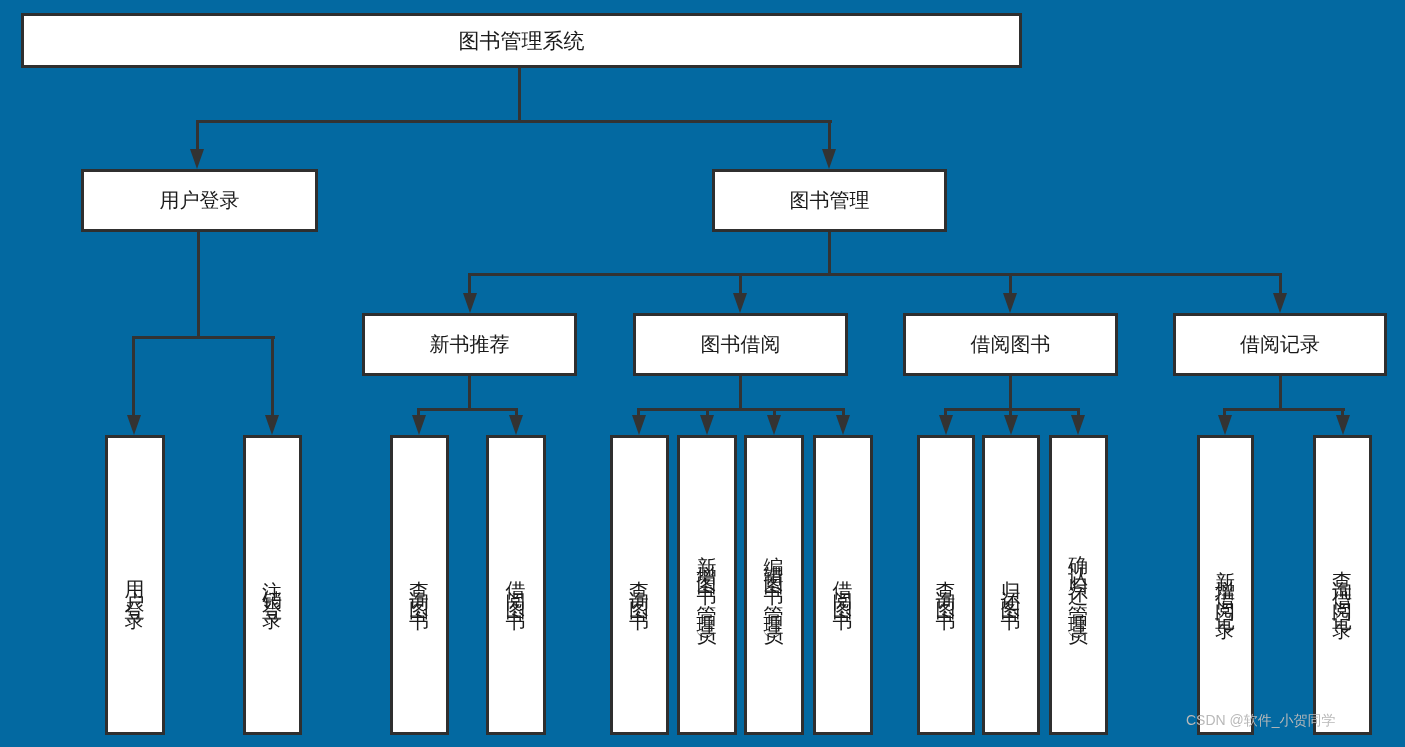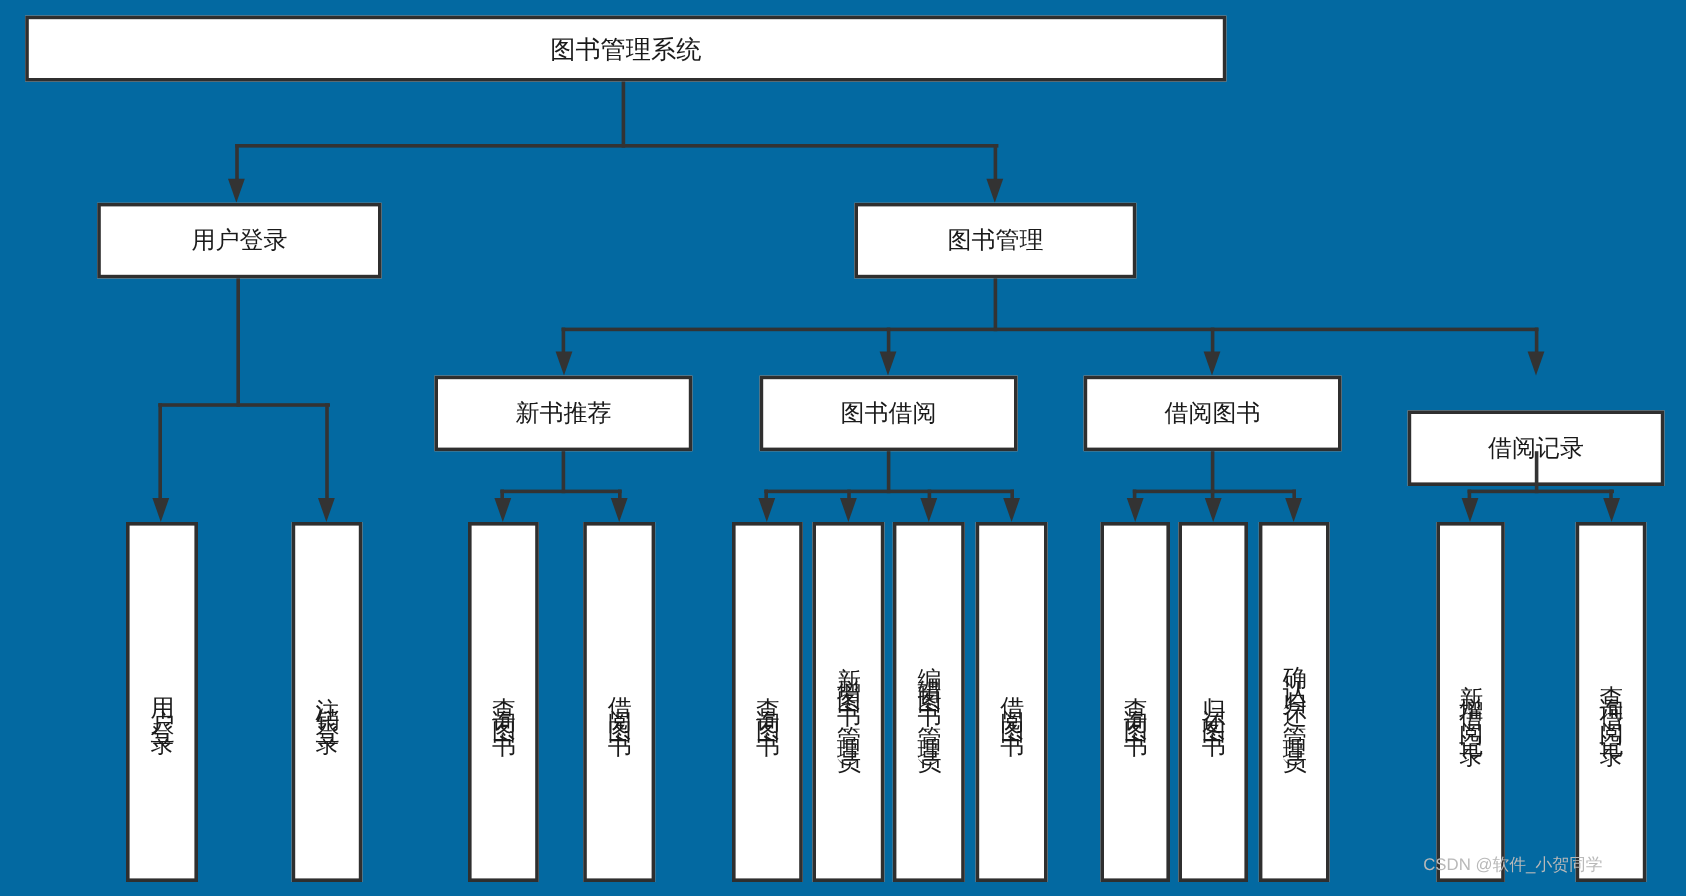--- a/index.html
+++ b/index.html
@@ -73,21 +73,21 @@
 
   <div class="box" style="left:633px; top:313px; width:215px; height:63px;">
     <span class="lbl">图书借阅</span>
   </div>
   <div class="box" style="left:362px; top:313px; width:215px; height:63px;">
     <span class="lbl">新书推荐</span>
   </div>
   <div class="box" style="left:903px; top:313px; width:215px; height:63px;">
     <span class="lbl">借阅图书</span>
   </div>
-  <div class="box" style="left:1173px; top:313px; width:214px; height:63px;margin-top:29px;">
+  <div class="box" style="left:1173px; top:313px; width:214px; height:63px;">
     <span class="lbl">借阅记录</span>
   </div>
 
   <div class="line v" style="left:468px; top:376px; height:35px;"></div>
   <div class="line v" style="left:739px; top:376px; height:35px;"></div>
   <div class="line v" style="left:1009px; top:376px; height:35px;"></div>
   <div class="line v" style="left:1279px; top:376px; height:35px;"></div>
 
   <div class="line h" style="left:417px; top:408px; width:101px;"></div>
   <div class="line h" style="left:637px; top:408px; width:208px;"></div>

